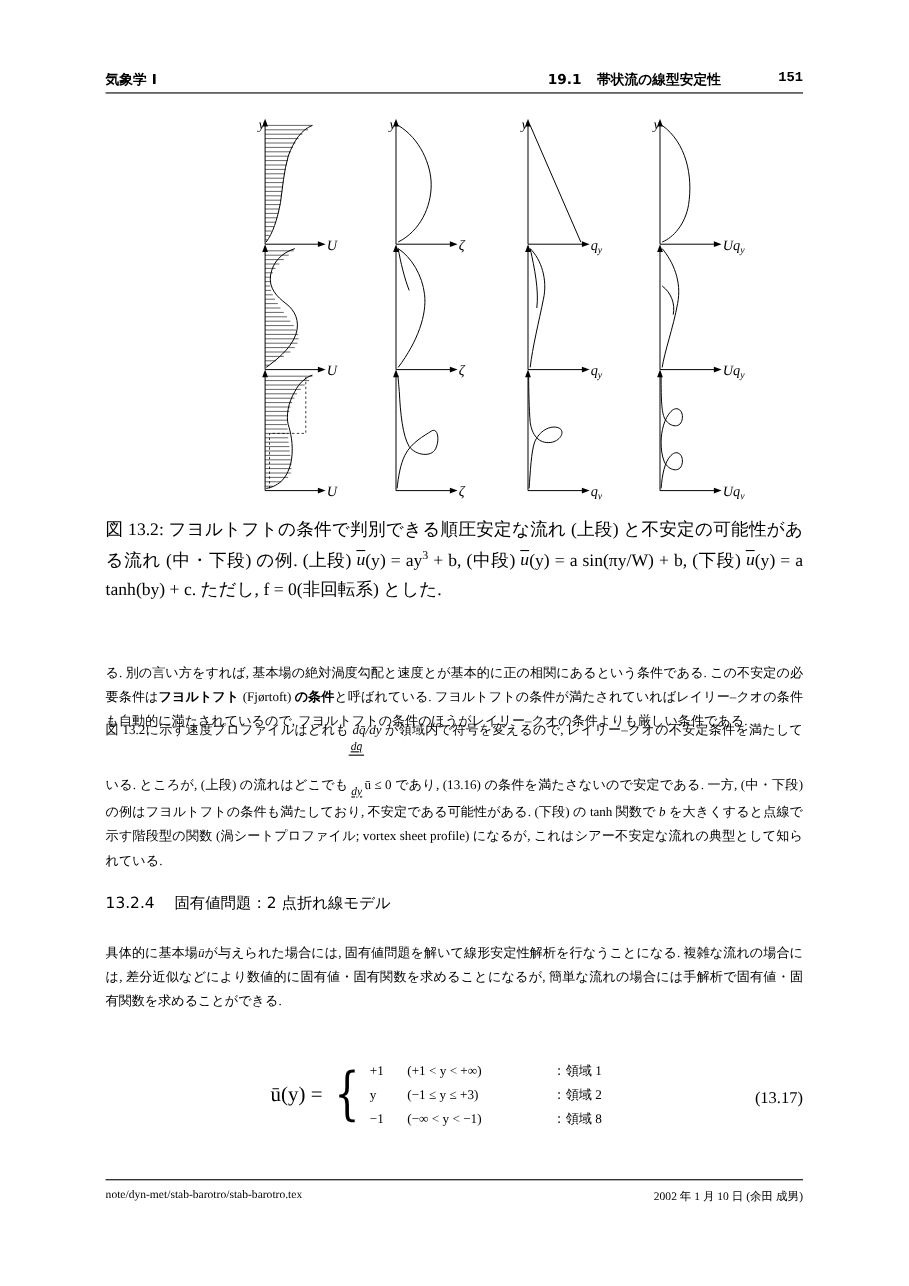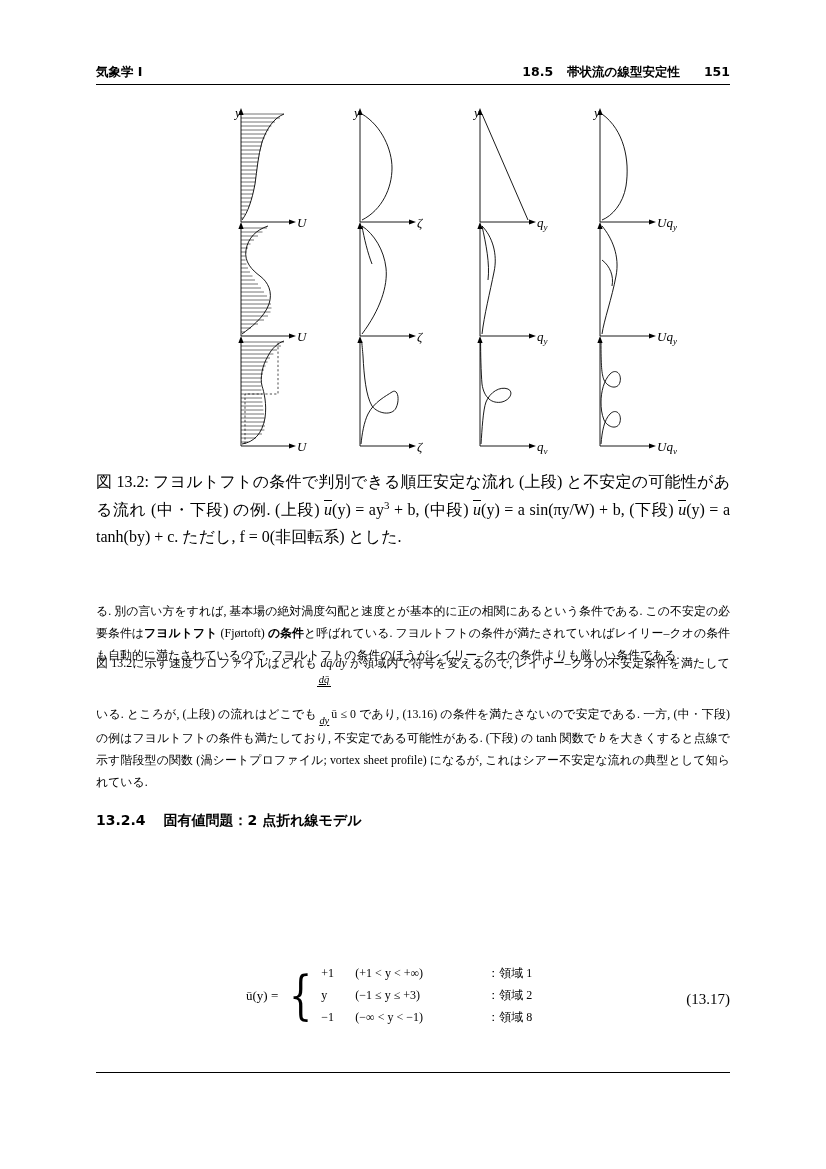--- a/index.html
+++ b/index.html
@@ -20,21 +20,21 @@
     position:absolute;
     left:96px; top:64px; width:634px;
     display:flex; align-items:baseline;
     font-size:12.5px; font-weight:bold;
     font-family:"DejaVu Sans", sans-serif;
   }
   .header .left { white-space:nowrap; }
   .header .right { margin-left:auto; display:flex; gap:14px; white-space:nowrap; }
   .header .sec-no { }
   .header .sec-name { }
-  .header .pageno { margin-left:10px; }
+  .header .pageno { margin-left:38px;font-family:Liberation Mono, monospace; }
   .rule {
     position:absolute; left:96px; width:634px; height:1px;
     background:#000;
   }
   
   .figure {
     position:absolute; left:96px; top:104px; width:634px; height:350px;
   }
   .figure svg { display:block; }
   
@@ -45,37 +45,37 @@
   }
   .para {
     position:absolute; left:96px; width:634px;
     font-size:11.9px; line-height:1.86;
     text-align:justify;
   }
   .p1 { top:600px; }
   .p2 { top:652px; }
   .h3 {
     position:absolute; left:96px; top:812px; width:634px;
-    font-size:14px; font-weight:bold;
+    font-size:14px; font-weight:normal;
     font-family:"DejaVu Sans", sans-serif;
   }
   .h3 .num { margin-right:18px; }
   .p3 { top:855px; }
   .p4 { top:937px; }
   
   .equation {
     position:absolute; left:96px; top:965px; width:634px;
     height:70px;
   }
   .eq-inner {
     position:absolute; left:150px; top:0;
     display:flex; align-items:center;
     font-size:12px;
   }
-  .eq-lhs { margin-right:4px; font-size:13px; }
+  .eq-lhs { margin-right:4px; font-size:19px; }
   .brace {
     font-size:52px; line-height:0.9; margin:0 4px 0 2px;
     font-family:"DejaVu Serif", serif;
     transform:scaleX(0.7);
   }
   .cases { display:flex; flex-direction:column; gap:5px; }
   .caserow { display:flex; align-items:baseline; white-space:nowrap; }
   .c-val { width:34px; text-align:left; }
   .c-cond { width:132px; }
   .c-reg { }
@@ -102,21 +102,21 @@
   .bold { font-weight:bold; font-family:"DejaVu Sans", sans-serif; }
 </style>
 </head>
 <body>
 
 <div class="page">
 
   <div class="header">
     <span class="left">気象学 I</span>
     <span class="right">
-      <span class="sec-no">18.5</span>
+      <span class="sec-no">19.1</span>
       <span class="sec-name">帯状流の線型安定性</span>
       <span class="pageno">151</span>
     </span>
   </div>
   <div class="rule" style="top:84px;"></div>
 
   <div class="figure">
     <svg width="634" height="350" viewBox="0 0 634 350" xmlns="http://www.w3.org/2000/svg">
       <g stroke="#000" fill="none" stroke-width="0.9">
 
@@ -341,20 +341,23 @@
   </div>
 
   <div class="para p2">
     <span>図 13.2に示す速度プロファイルはどれも </span><i class="v">dq̄/dy</i><span> が領域内で符号を変えるので, レイリー–クオの不安定条件を満たしている. ところが, (上段) の流れはどこでも</span><span class="frac"><span class="n"><i class="v">dq̄</i></span><span class="d"><i class="v">dy</i></span></span><span>ū ≤ 0 であり, (13.16) の条件を満たさないので安定である. 一方, (中・下段) の例はフヨルトフトの条件も満たしており, 不安定である可能性がある. (下段) の tanh 関数で </span><i class="v">b</i><span> を大きくすると点線で示す階段型の関数 (渦シートプロファイル; vortex sheet profile) になるが, これはシアー不安定な流れの典型として知られている.</span>
   </div>
 
   <div class="h3">
     <span class="num">13.2.4</span><span>固有値問題：2 点折れ線モデル</span>
   </div>
 
+  <div class="para p3">
+    <span>具体的に基本場</span><i class="v">ū</i><span>が与えられた場合には, 固有値問題を解いて線形安定性解析を行なうことになる. 複雑な流れの場合には, 差分近似などにより数値的に固有値・固有関数を求めることになるが, 簡単な流れの場合には手解析で固有値・固有関数を求めることができる.</span>
+  </div>
 
 
   <div class="equation">
     <div class="eq-inner">
       <span class="eq-lhs">ū(y) =</span>
       <span class="brace">{</span>
       <span class="cases">
         <span class="caserow">
           <span class="c-val">+1</span>
           <span class="c-cond">(+1 &lt; y &lt; +∞)</span>
@@ -369,14 +372,18 @@
           <span class="c-val">−1</span>
           <span class="c-cond">(−∞ &lt; y &lt; −1)</span>
           <span class="c-reg">：領域 8</span>
         </span>
       </span>
     </div>
     <div class="eq-num">(13.17)</div>
   </div>
 
   <div class="rule" style="top:1072px;"></div>
+  <div class="footer">
+    <span class="mono">note/dyn-met/stab-barotro/stab-barotro.tex</span>
+    <span class="right">2002 年 1 月 10 日 (余田 成男)</span>
+  </div>
 
 </div>
 
 </body></html>

